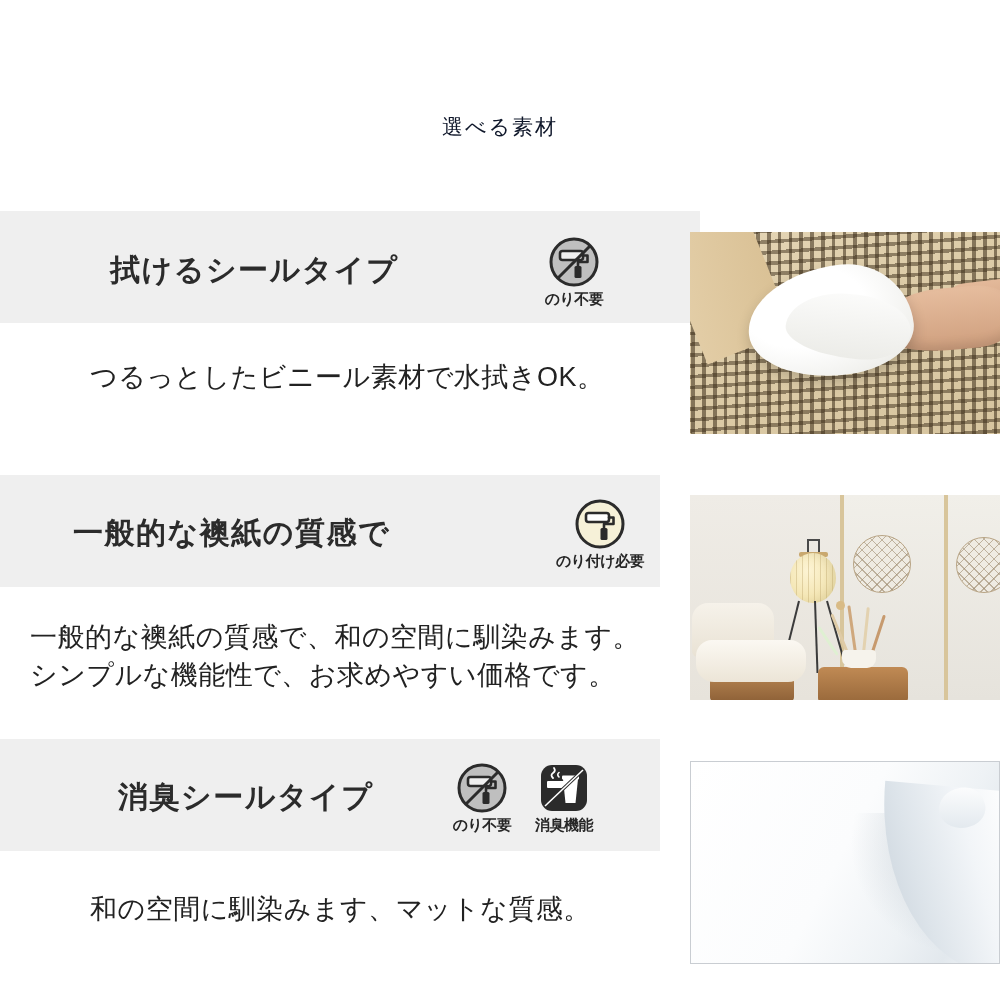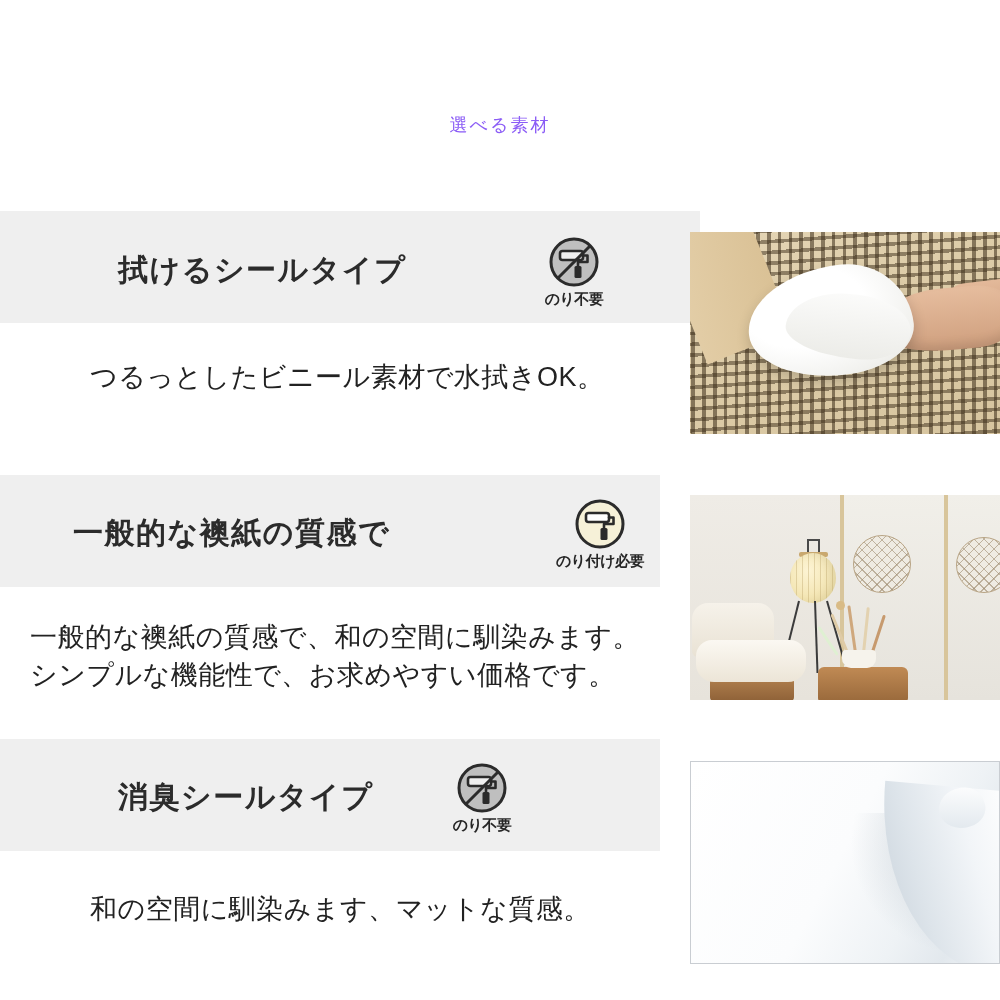--- a/index.html
+++ b/index.html
@@ -19,24 +19,24 @@
     position:absolute; top:62px; left:0; width:1000px;
     text-align:center;
     font-size:39px;
     font-weight:400;
     letter-spacing:5px;
     color:#2e2e2e;
   }
   .subtitle {
     position:absolute; top:113px; left:0; width:1000px;
     text-align:center;
-    font-size:18px;
+    font-size:21px;
     font-weight:500;
     letter-spacing:2px;
-    color:#8b5cf6;
+    color:#0f172a;
   }
 
   
   .section { position:absolute; left:0; width:1000px; }
   .band {
     position:absolute; left:0;
     background:#efefef;
     height:112px;
   }
   .sec-title {
@@ -183,21 +183,21 @@
 <body>
 
 <div class="page">
 
   <div class="header">
     <div class="subtitle">選べる素材</div>
   </div>
 
   <div class="section" style="top:0;">
     <div class="band" style="top:211px;width:700px;"></div>
-    <div class="sec-title" style="left:110px;top:250px;margin-left:8px;">拭けるシールタイプ</div>
+    <div class="sec-title" style="left:110px;top:250px;">拭けるシールタイプ</div>
 
     <div class="badges" style="left:540px;top:236px;">
       <div class="badge">
         <svg width="52" height="52" viewBox="0 0 52 52">
           <circle cx="26" cy="26" r="23" fill="#BFBFBF" stroke="#2b2b2b" stroke-width="3"></circle>
           <rect x="12" y="15" width="23" height="9" rx="2.5" fill="#efefef" stroke="#2b2b2b" stroke-width="2.6"></rect>
           <path d="M35 19.5 L39.5 19.5 L39.5 26 L30 26 L30 31" fill="none" stroke="#2b2b2b" stroke-width="2.6" stroke-linejoin="round" stroke-linecap="round"></path>
           <rect x="26.5" y="30" width="7" height="12" rx="1.5" fill="#2b2b2b"></rect>
           <line x1="10" y1="42" x2="42" y2="10" stroke="#2b2b2b" stroke-width="3"></line>
         </svg>
@@ -277,20 +277,33 @@
       <div class="badge">
         <svg width="52" height="52" viewBox="0 0 52 52">
           <circle cx="26" cy="26" r="23" fill="#BFBFBF" stroke="#2b2b2b" stroke-width="3"></circle>
           <rect x="12" y="15" width="23" height="9" rx="2.5" fill="#efefef" stroke="#2b2b2b" stroke-width="2.6"></rect>
           <path d="M35 19.5 L39.5 19.5 L39.5 26 L30 26 L30 31" fill="none" stroke="#2b2b2b" stroke-width="2.6" stroke-linejoin="round" stroke-linecap="round"></path>
           <rect x="26.5" y="30" width="7" height="12" rx="1.5" fill="#2b2b2b"></rect>
           <line x1="10" y1="42" x2="42" y2="10" stroke="#2b2b2b" stroke-width="3"></line>
         </svg>
         <div class="badge-label">のり不要</div>
       </div>
+      <div class="badge">
+        <svg width="52" height="52" viewBox="0 0 52 52">
+          <rect x="3" y="3" width="46" height="46" rx="11" fill="#2b2b2b"></rect>
+          <rect x="9" y="19" width="19" height="7" rx="1" fill="#ffffff"></rect>
+          <path d="M15 16 q-3 -3 0 -5 q3 -2 1 -5" fill="none" stroke="#ffffff" stroke-width="1.8" stroke-linecap="round"></path>
+          <path d="M21 15 q-2.5 -2.5 0 -4.5" fill="none" stroke="#ffffff" stroke-width="1.6" stroke-linecap="round"></path>
+          <path d="M25 17 h15 l-2.5 24 h-10 z" fill="#ffffff"></path>
+          <rect x="24" y="13.5" width="17" height="4" rx="1" fill="#ffffff"></rect>
+          <line x1="7" y1="44" x2="45" y2="8" stroke="#2b2b2b" stroke-width="3.4"></line>
+          <line x1="7" y1="44" x2="45" y2="8" stroke="#ffffff" stroke-width="1.6"></line>
+        </svg>
+        <div class="badge-label">消臭機能</div>
+      </div>
     </div>
 
     <div class="desc" style="left:90px;top:888px;">和の空間に馴染みます、マットな質感。</div>
 
     <div class="photo photo3">
       <div class="sheet-face"></div>
       <div class="sheet-shadow"></div>
       <div class="sheet-curl"></div>
       <div class="sheet-edge"></div>
     </div>

